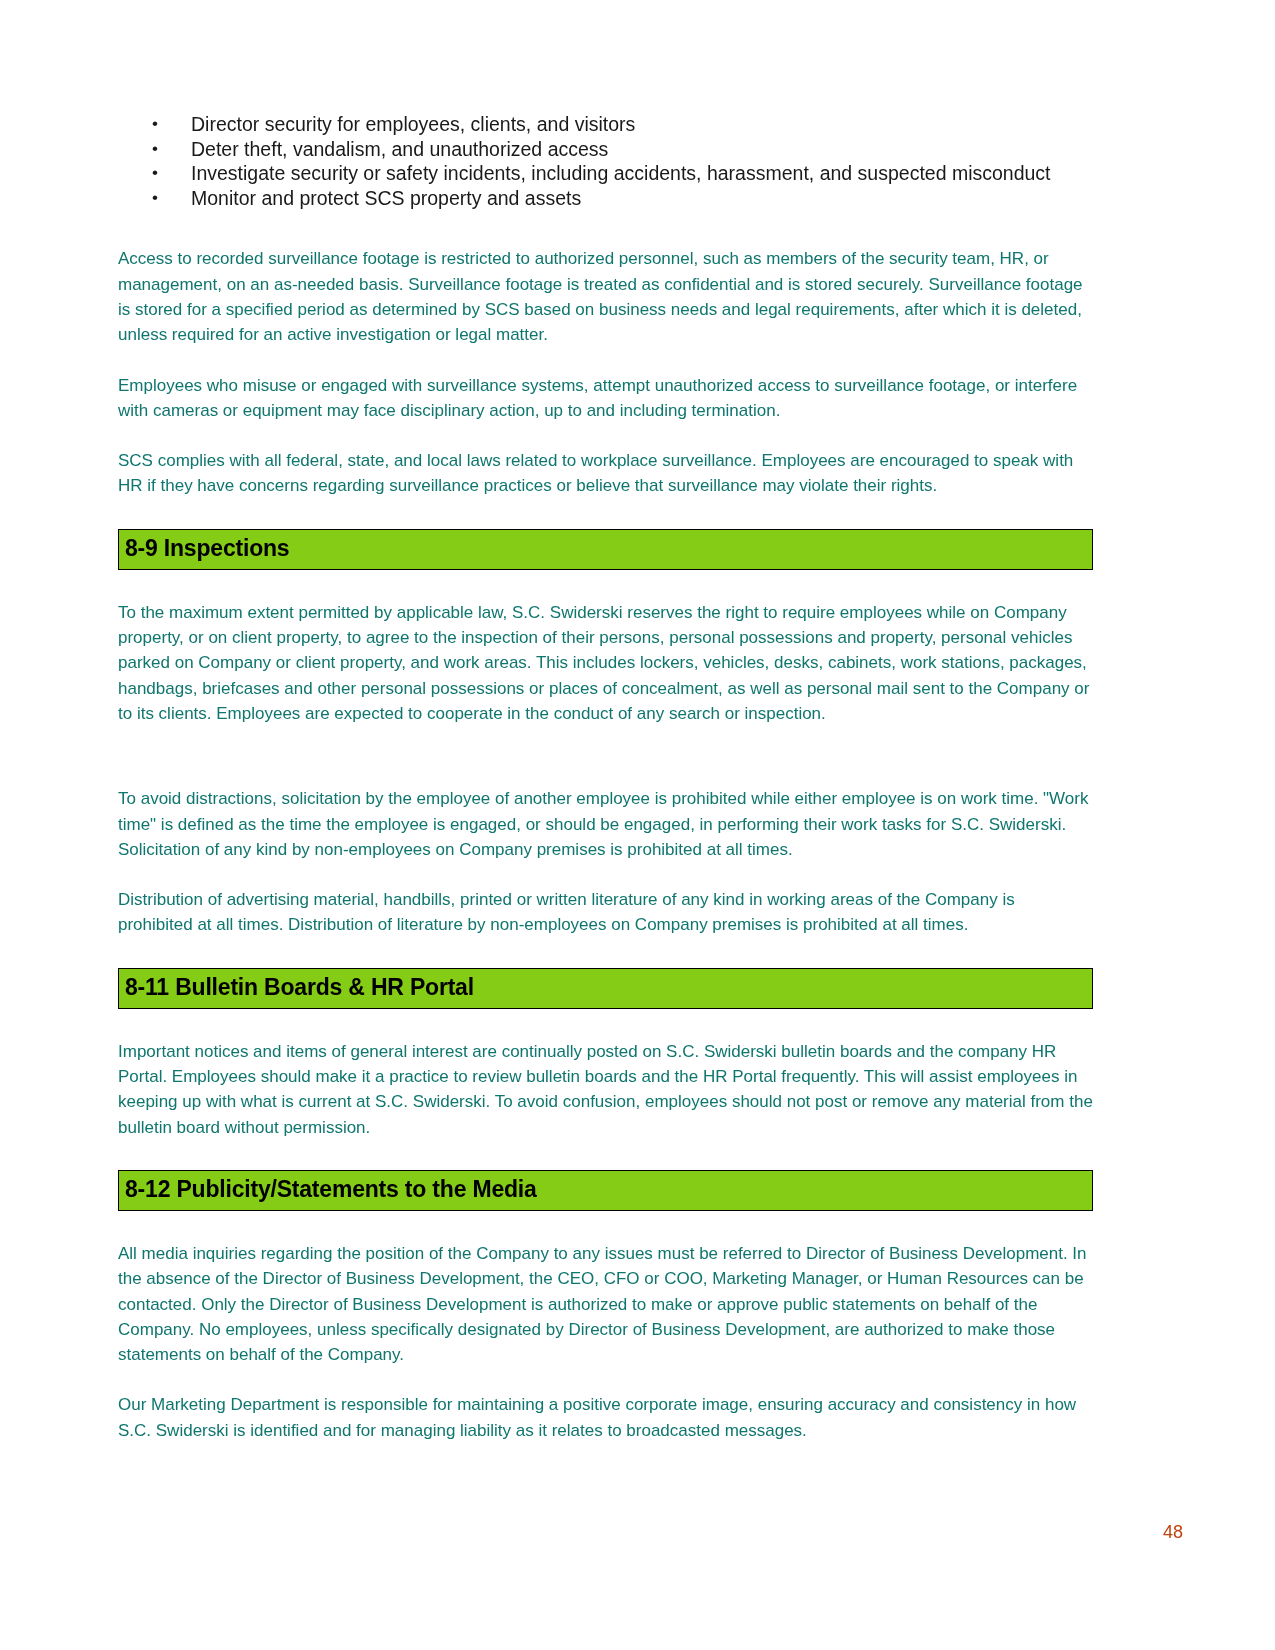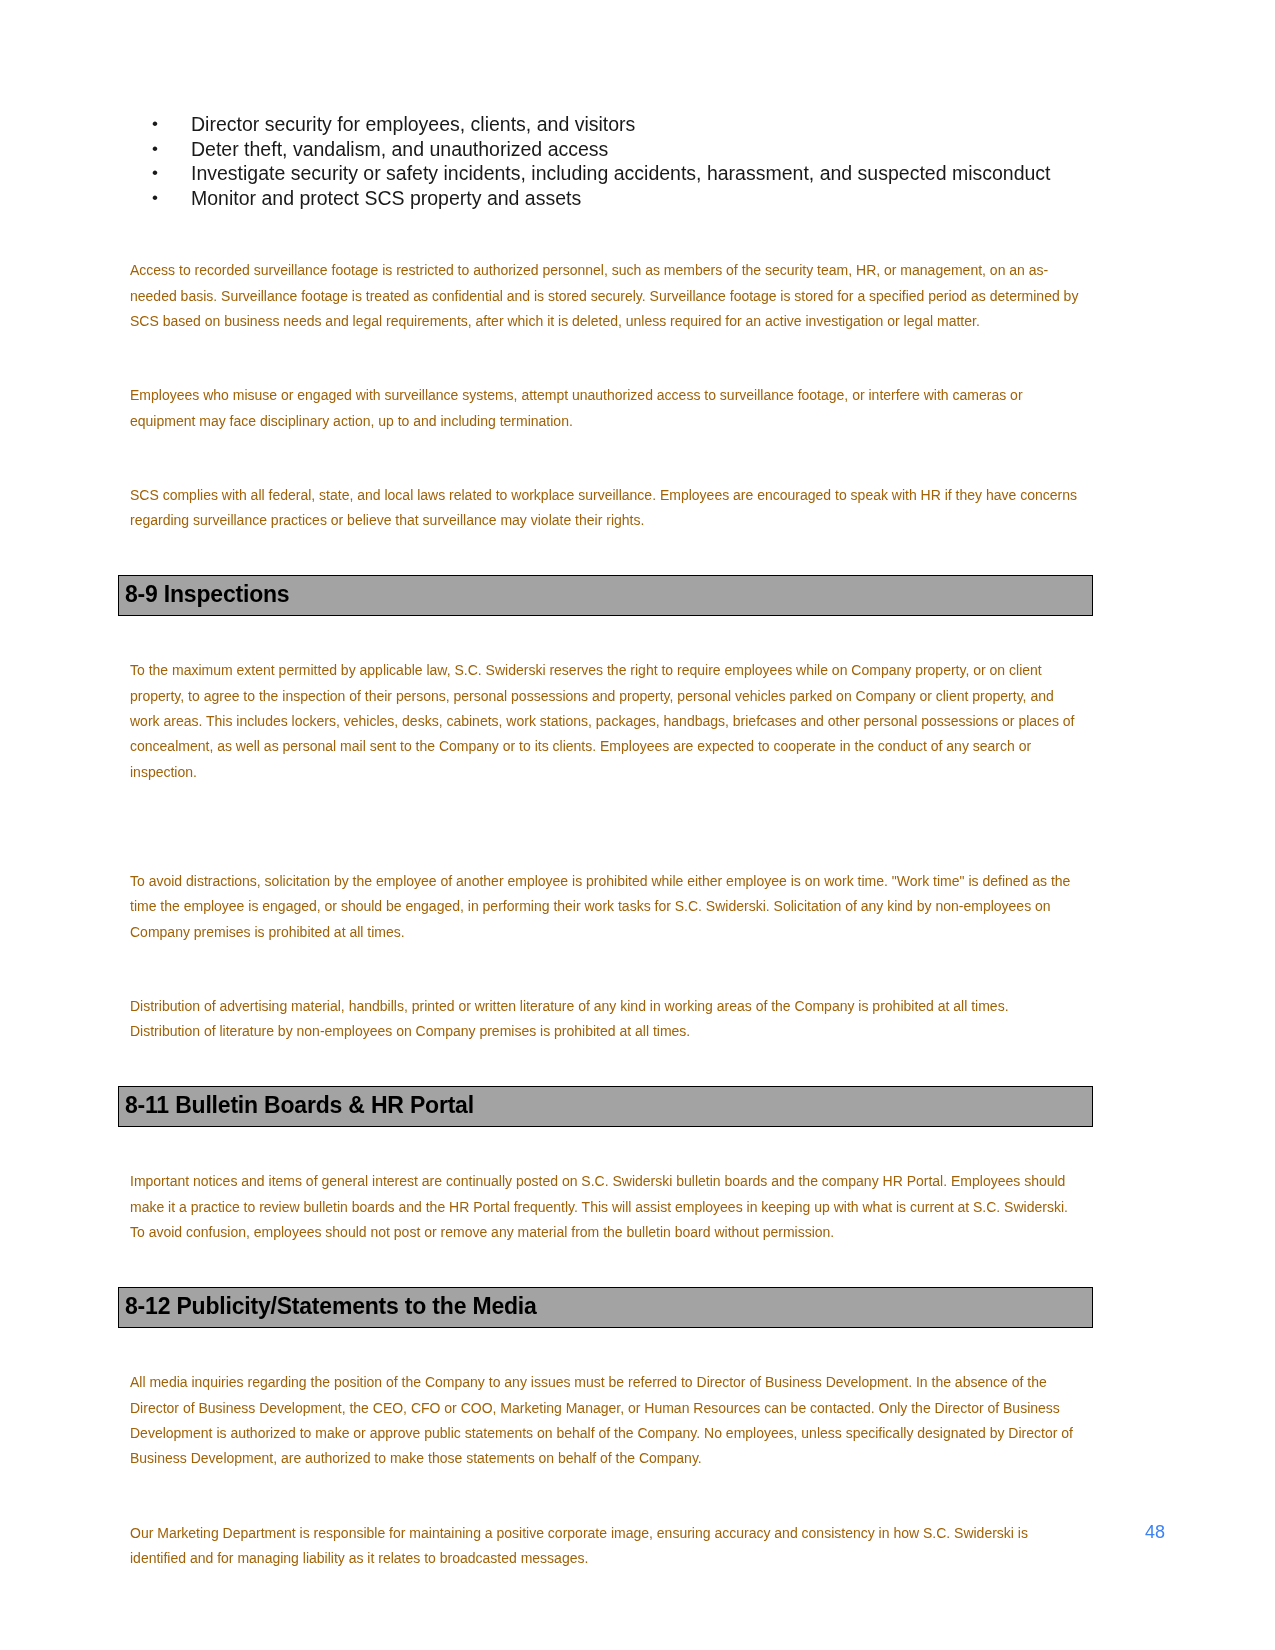--- a/index.html
+++ b/index.html
@@ -45,55 +45,55 @@
   .bullet-list li .bullet-dot {
     position: absolute;
     left: 34px;
     top: 0;
     font-size: 17px;
     line-height: 24.6px;
   }
 
   
   p.body-text {
-    margin: 12px;
-    font-size: 14px;
+    margin: 0;
+    font-size: 17px;
     line-height: 25.3px;
-    color: #a16207;
+    color: #0f766e;
     text-align: left;
   }
   .gap-sm { height: 25px; }
   .gap-md { height: 30px; }
   .gap-lg { height: 36px; }
 
   
   .section-heading {
     box-sizing: border-box;
     width: 975px;
-    background: #a3a3a3;
+    background: #84cc16;
     border: 1.5px solid #000000;
     padding: 5px 6px 7px 6px;
     margin: 0;
   }
   .section-heading .heading-text {
     font-size: 23px;
     font-weight: bold;
     letter-spacing: -0.2px;
     color: #000000;
     line-height: 27px;
     display: block;
   }
 
   
   .page-number {
     position: absolute;
-    right: 110px;
+    right: 92px;
     bottom: 107px;
     font-size: 18px;
-    color: #3b82f6;
+    color: #c2410c;
   }
 </style>
 </head>
 <body>
 
 <div class="page">
   <div class="content">
 
     <ul class="bullet-list">
       <li>

